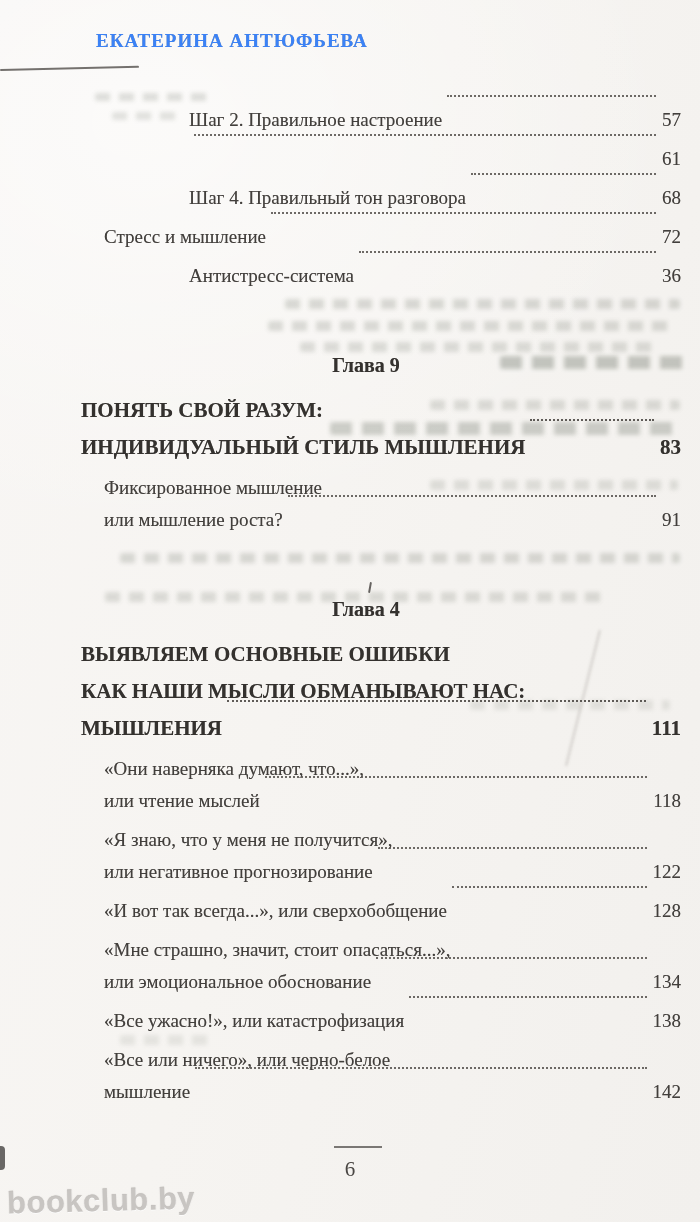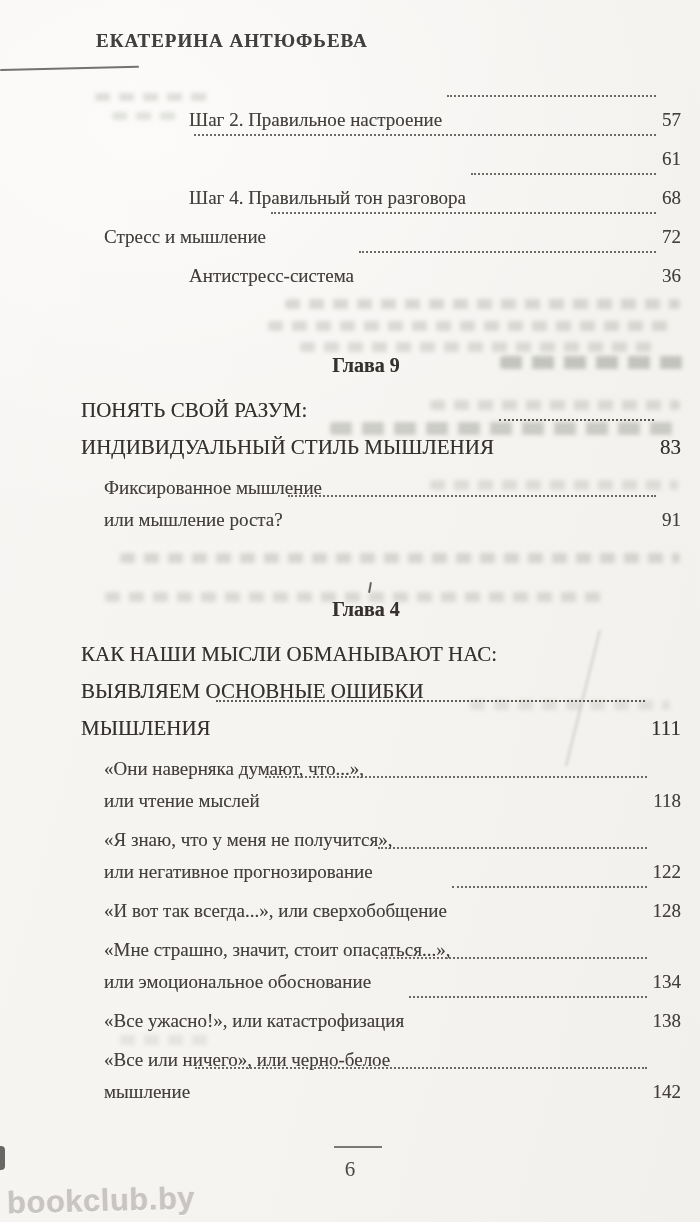--- a/index.html
+++ b/index.html
@@ -9,40 +9,40 @@
     background:
       radial-gradient(ellipse 900px 700px at 20% 10%, rgba(255,255,255,.55), rgba(255,255,255,0) 60%),
       linear-gradient(105deg,#f8f6f4 0%,#f6f4f1 45%,#f2f0ed 100%);
     color:#423f3c;
   }
   .page{position:absolute;inset:0;}
 
   
   .author{
     position:absolute;left:96px;top:30px;
-    font-weight:bold;font-size:19px;letter-spacing:1px;color:#404040;
+    font-weight:bold;font-size:19px;letter-spacing:1px;color:#3b82f6;
     text-shadow:0 0 .6px rgba(40,40,40,.45);
   }
   .header-rule{
     position:absolute;left:0;top:69px;width:139px;height:2px;background:#74716e;
     transform:rotate(-1.3deg);transform-origin:left center;border-radius:2px;
   }
 
   
   .toc{position:absolute;left:81px;top:104px;width:600px;font-size:19px;}
   .toc .line{line-height:32px;white-space:nowrap;}
   .entry{margin:0 0 7px 0;line-height:32px;text-shadow:0 0 .5px rgba(60,56,52,.4);}
   .entry.indent1{margin-left:23px;}
   .entry.indent2{margin-left:108px;}
   .chapter-label{
     text-align:center;font-weight:bold;font-size:20px;line-height:30px;
     margin:58px 30px 12px 0;color:#34312e;text-shadow:0 0 .6px rgba(40,40,40,.45);
   }
   .chapter-title{
-    font-weight:normal;font-size:21px;line-height:37px;margin:0 0 6px 0;color:#34312e;
+    font-weight:bold;font-size:21px;line-height:37px;margin:0 0 6px 0;color:#34312e;
     text-shadow:0 0 .6px rgba(40,40,40,.45);
   }
   .chapter-title .line{line-height:37px;}
   .dotrow{display:flex;align-items:flex-start;}
   .dotrow .t{white-space:nowrap;}
   .leader{flex:1;position:relative;min-width:20px;}
   .leader::after{
     content:"";position:absolute;left:5px;right:4px;bottom:7px;
     border-bottom:2.5px dotted #55514d;opacity:.85;
   }
@@ -168,22 +168,22 @@
       <div class="entry indent1">
         <div class="line">Фиксированное мышление</div>
         <div class="dotrow">
           <span class="t">или мышление роста?</span>
           <span class="leader"></span>
           <span class="pg">91</span>
         </div>
       </div>
       <div class="chapter-label">Глава 4</div>
       <div class="chapter-title">
+        <div class="line">ВЫЯВЛЯЕМ ОСНОВНЫЕ ОШИБКИ</div>
         <div class="line">КАК НАШИ МЫСЛИ ОБМАНЫВАЮТ НАС:</div>
-        <div class="line">ВЫЯВЛЯЕМ ОСНОВНЫЕ ОШИБКИ</div>
         <div class="dotrow">
           <span class="t">МЫШЛЕНИЯ</span>
           <span class="leader"></span>
           <span class="pg">111</span>
         </div>
       </div>
       <div class="entry indent1">
         <div class="line">«Они наверняка думают, что...»,</div>
         <div class="dotrow">
           <span class="t">или чтение мыслей</span>

